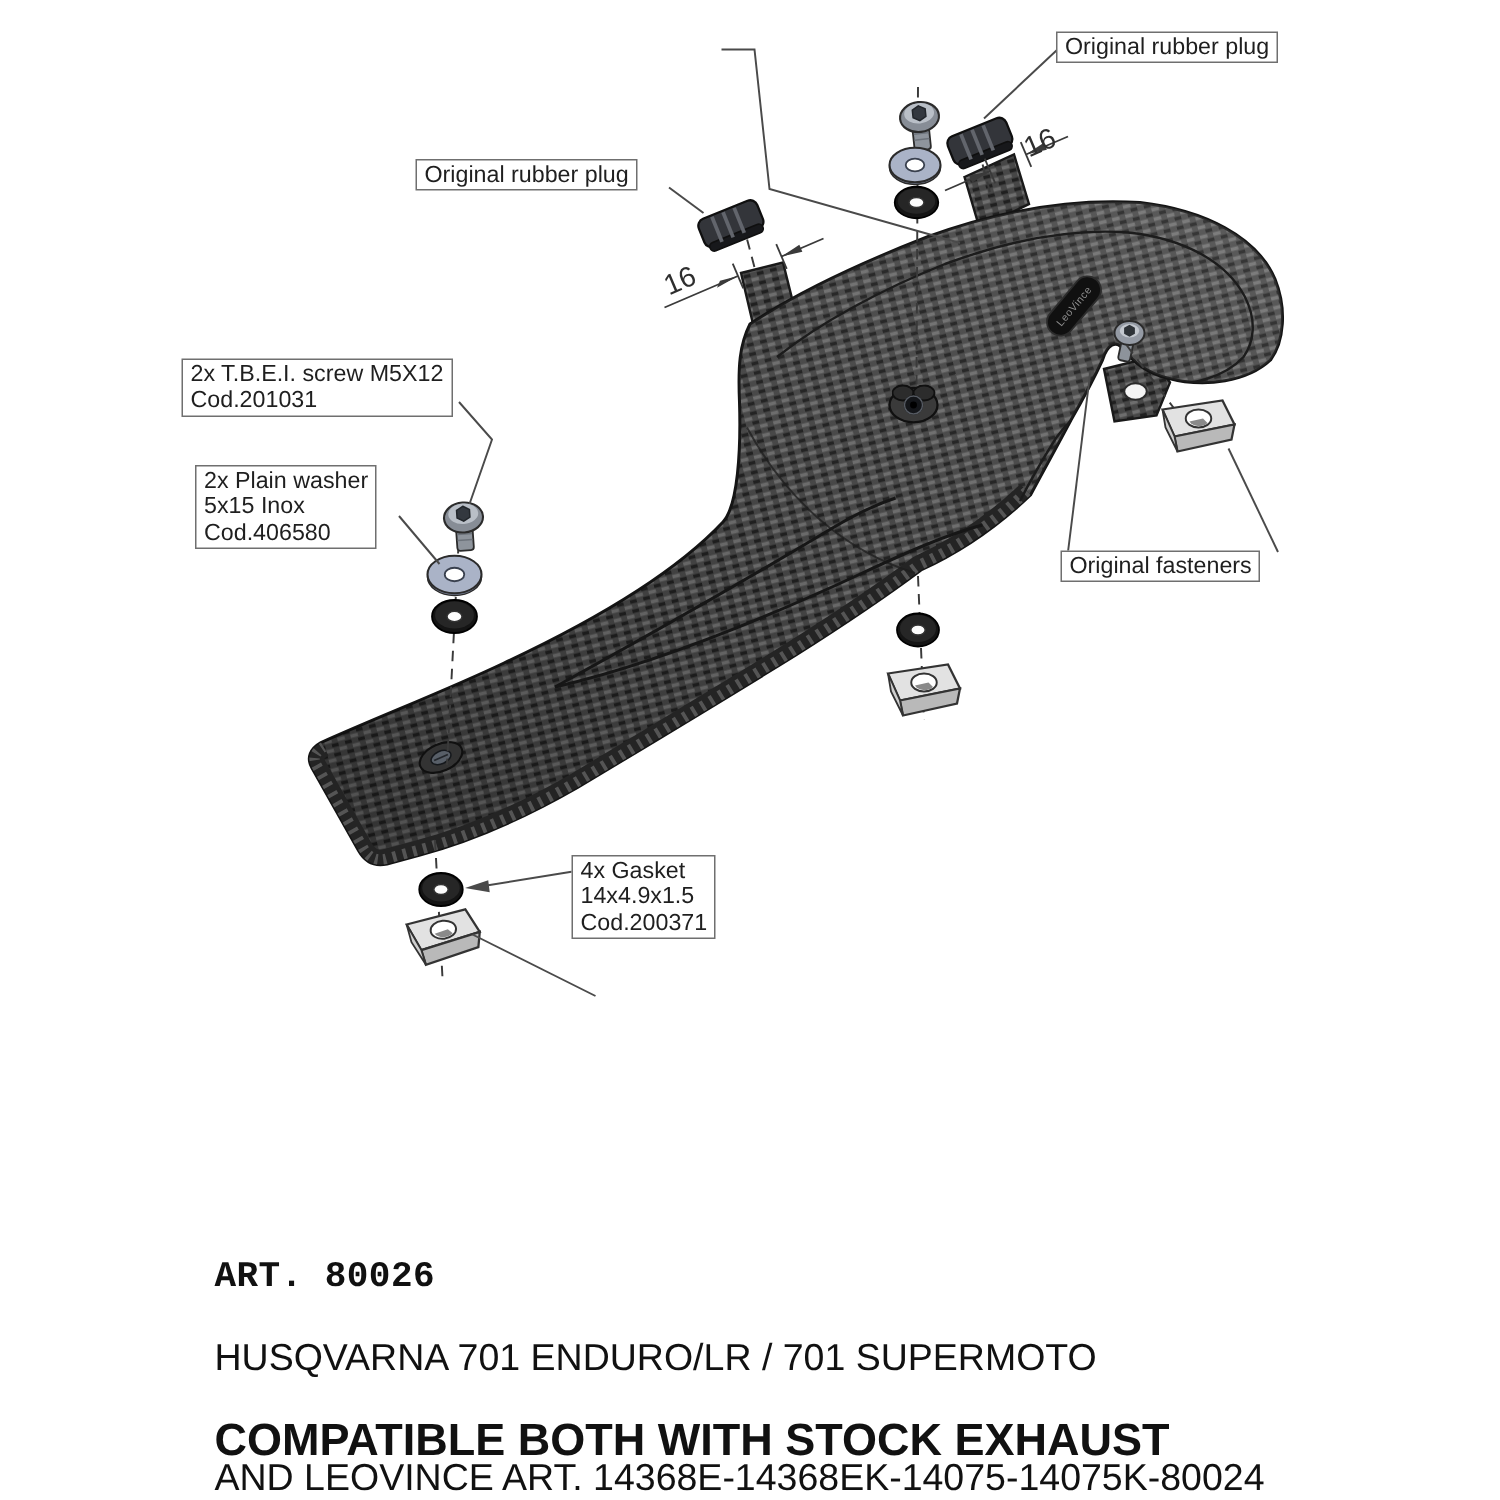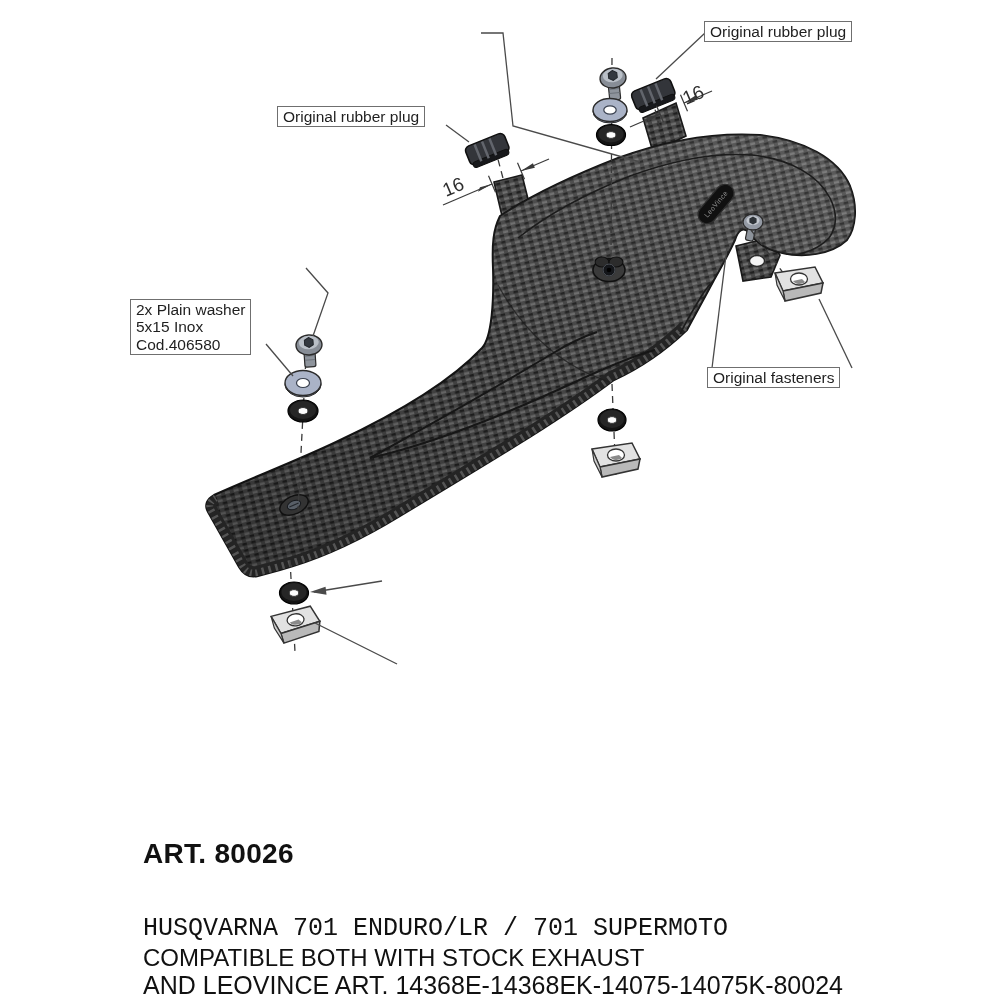--- a/index.html
+++ b/index.html
@@ -4,23 +4,23 @@
 <style>
   html,body{margin:0;padding:0;background:#ffffff;}
   #stage{position:relative;width:1000px;height:1000px;background:#ffffff;overflow:hidden;
          font-family:"Liberation Sans",sans-serif;}
   #drawing{position:absolute;left:0;top:0;}
   .label-box{position:absolute;background:#ffffff;border:1px solid #6f6f6f;color:#1f1f1f;
              font-size:15.5px;line-height:1.12;padding:1px 5px;white-space:nowrap;z-index:5;}
   .label-box .ln{display:block;}
   .label-box.wide-lines .ln{line-height:1.35;}
   .footer{position:absolute;left:143px;color:#111;z-index:4;}
-  .footer .art{position:absolute;left:0;top:0;font-size:28px;font-weight:bold;letter-spacing:.3px;white-space:nowrap;}
-  .footer .model{position:absolute;left:0;top:76px;font-size:25px;white-space:nowrap;font-family:Liberation Mono, monospace;}
-  .footer .compat1{position:absolute;left:0;top:106px;font-size:24px;white-space:nowrap;}
+  .footer .art{position:absolute;left:0;top:0;font-size:24px;font-weight:bold;letter-spacing:.3px;white-space:nowrap;font-family:Liberation Mono, monospace;}
+  .footer .model{position:absolute;left:0;top:53px;font-size:25px;white-space:nowrap;}
+  .footer .compat1{position:absolute;left:0;top:106px;font-size:30px;white-space:nowrap;font-weight:bold;}
   .footer .compat2{position:absolute;left:0;top:133px;font-size:25px;white-space:nowrap;text-align:right;}
 </style>
 </head>
 <body>
 
 <div id="stage">
 
   <svg id="drawing" width="1000" height="1000" viewBox="0 0 1000 1000">
     <defs>
       <pattern id="cf" width="9" height="6.4" patternUnits="userSpaceOnUse" patternTransform="rotate(-14)">
@@ -247,31 +247,40 @@
 
 
   <div class="label-box" style="left:704px;top:21px;">
     <span class="ln">Original rubber plug</span>
   </div>
 
   <div class="label-box" style="left:277px;top:106px;">
     <span class="ln">Original rubber plug</span>
   </div>
 
-
-  <div class="label-box" style="left:130px;top:299px;">
+  <div class="label-box" style="left:121px;top:239px;">
+    <span class="ln">2x T.B.E.I. screw M5X12</span>
+    <span class="ln">Cod.201031</span>
+  </div>
+
+  <div class="label-box" style="left:130px;top:310px;">
     <span class="ln">2x Plain washer</span>
     <span class="ln">5x15 Inox</span>
     <span class="ln">Cod.406580</span>
   </div>
 
   <div class="label-box" style="left:707px;top:367px;text-align:center;">
     <span class="ln">Original fasteners</span>
   </div>
 
+  <div class="label-box" style="left:381px;top:570px;">
+    <span class="ln">4x Gasket</span>
+    <span class="ln">14x4.9x1.5</span>
+    <span class="ln">Cod.200371</span>
+  </div>
 
 
   <div class="footer" style="top:838px;">
     <div class="art">ART. 80026</div>
     <div class="model">HUSQVARNA 701 ENDURO/LR / 701 SUPERMOTO</div>
     <div class="compat1">COMPATIBLE BOTH WITH STOCK EXHAUST</div>
     <div class="compat2">AND LEOVINCE  ART. 14368E-14368EK-14075-14075K-80024</div>
   </div>
 
 </div>

